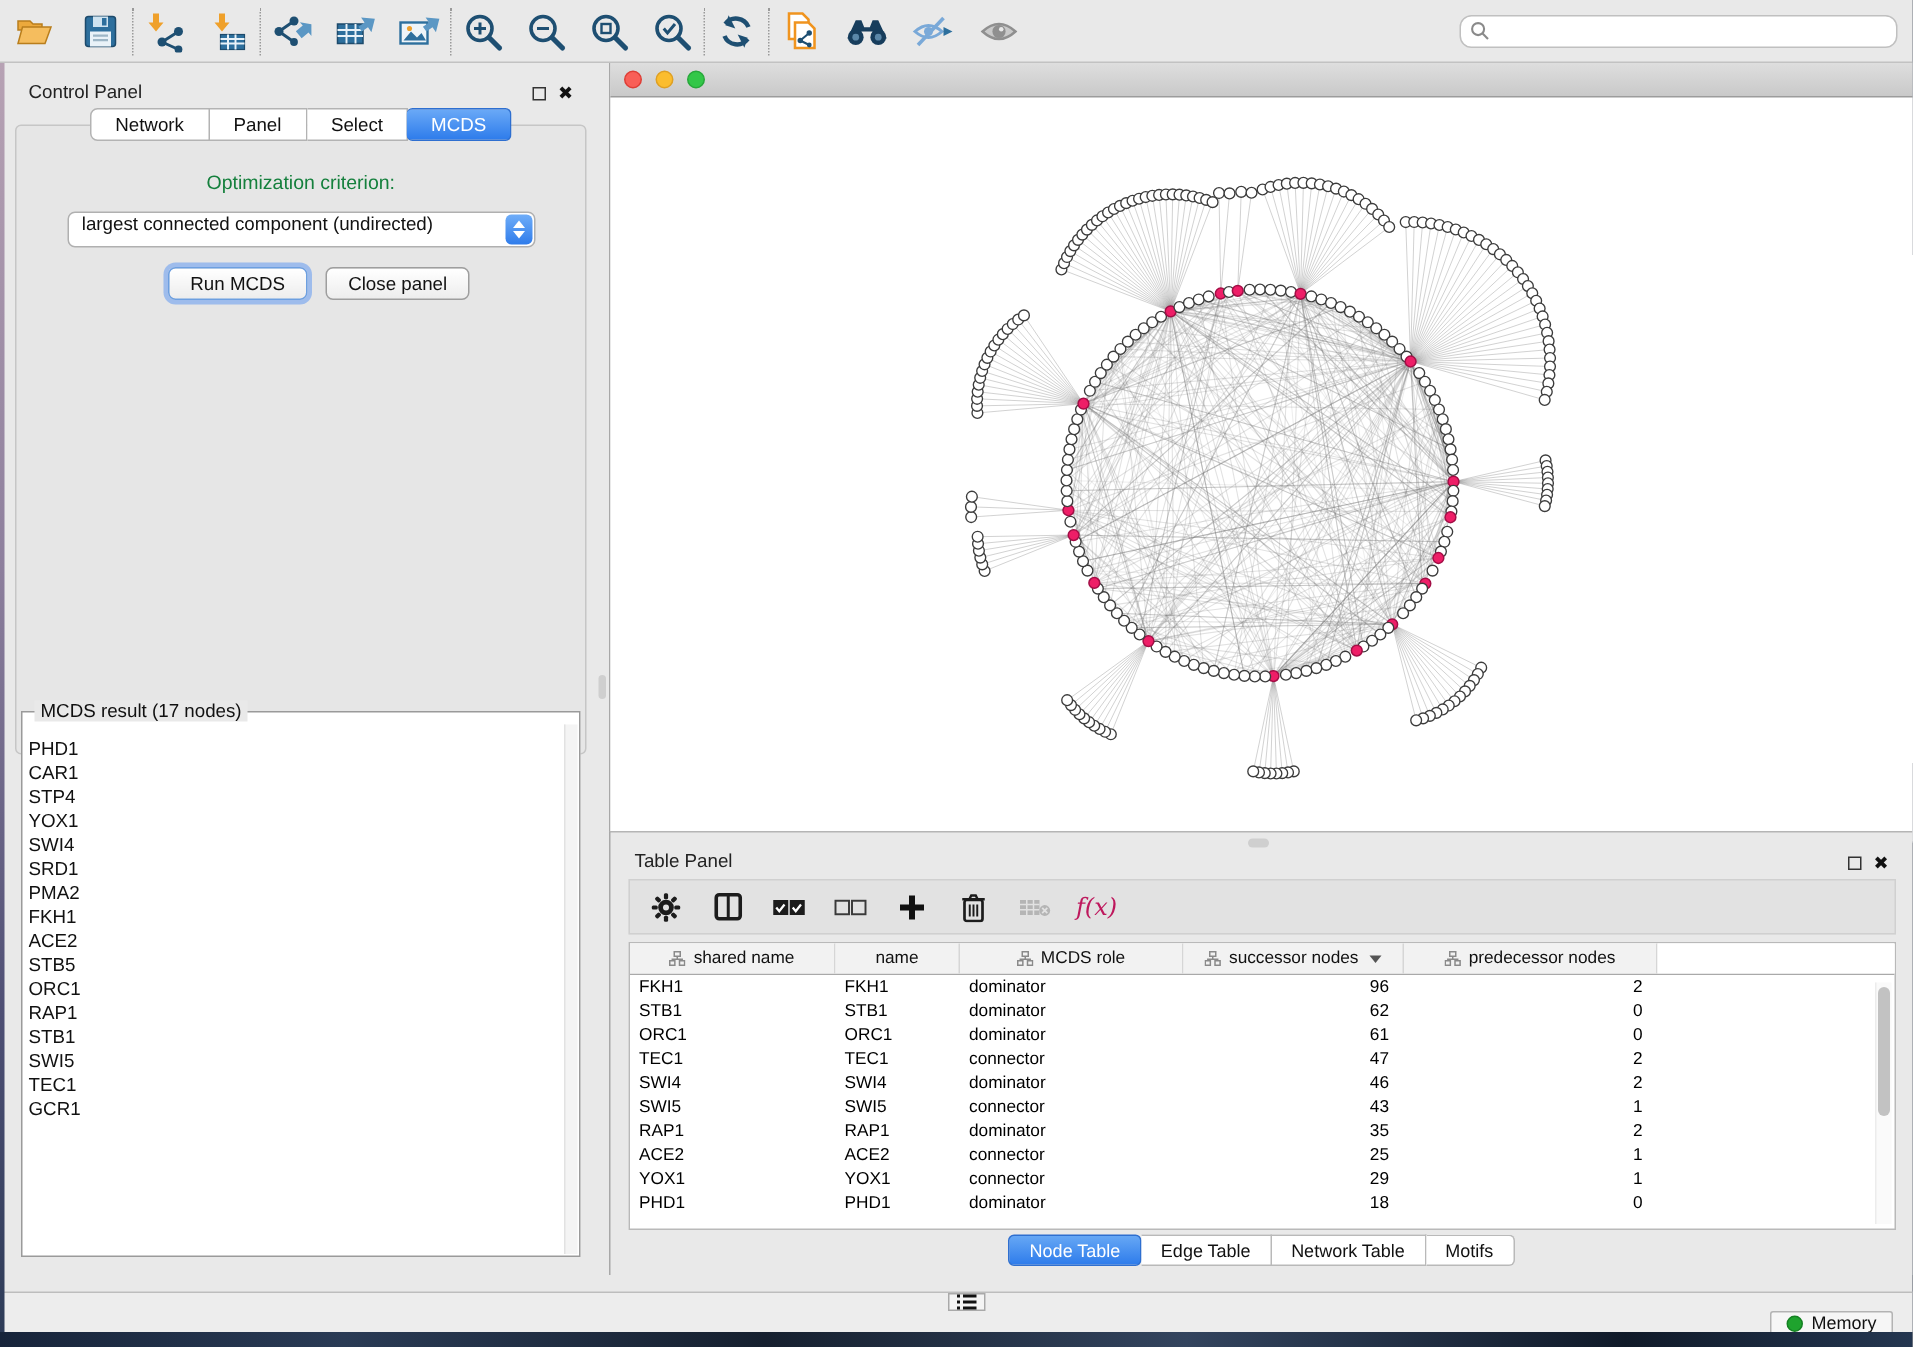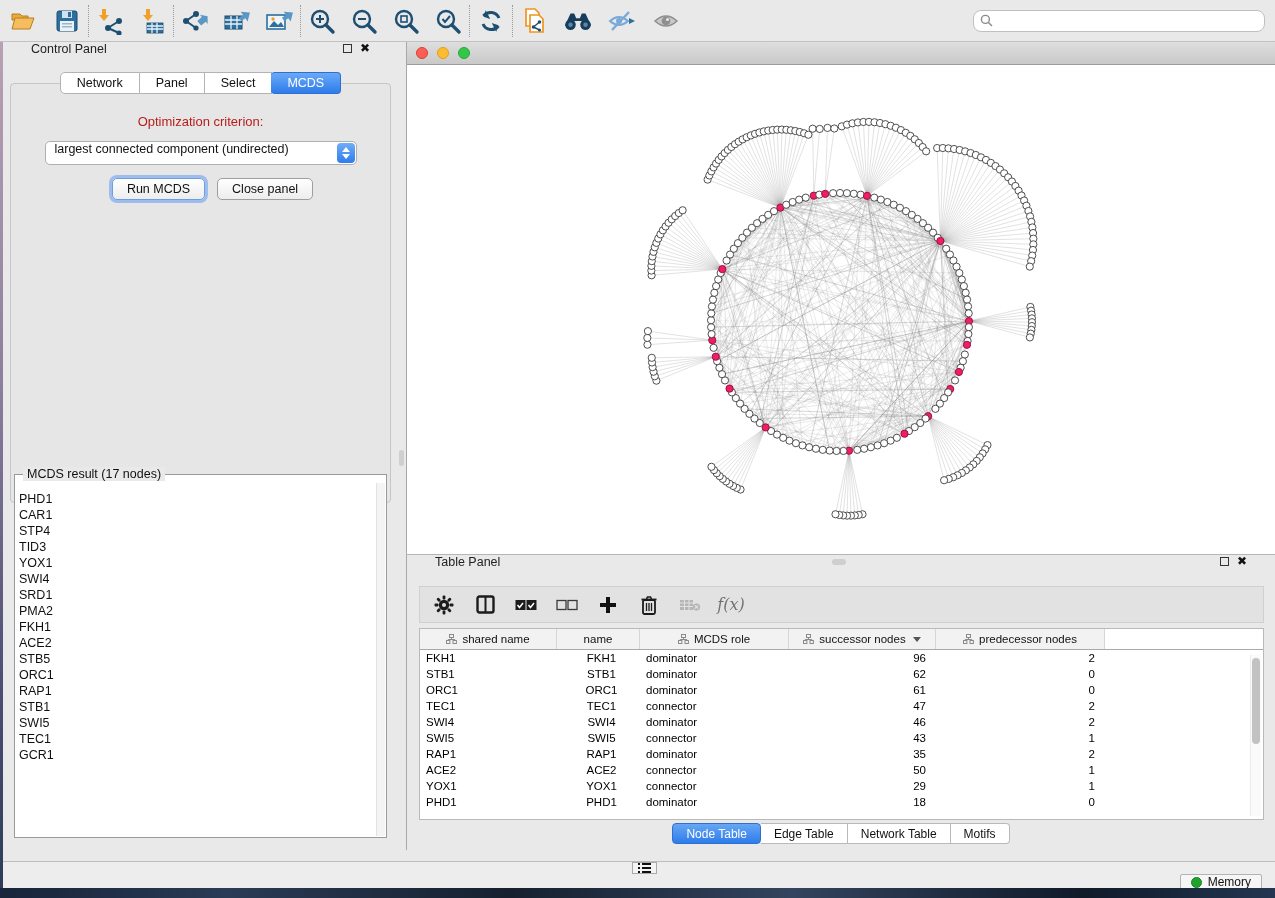--- a/index.html
+++ b/index.html
@@ -19,35 +19,35 @@
   .tb-sep { width:1px; height:32px; border-left:1px dotted #9a9a9a; margin:0 6px; flex:0 0 auto; }
   .sp14 { width:14px; flex:0 0 auto; } .sp12 { width:12px; flex:0 0 auto; }
   .search-wrap { margin-left:auto; margin-right:10px; }
   .search-box { width:292px; height:22px; background:#fff; border:1px solid #c0c0c0; border-radius:8px;
     display:flex; align-items:center; padding:0 6px; color:#888; }
   .search-box svg { margin-right:4px; }
   .search-input { border:none; outline:none; flex:1; font-size:12px; background:transparent; }
 
   
   .control-panel { position:absolute; left:3px; top:42px; width:395px; height:820px; background:#e9e9e9; }
-  .panel-title-row { height:26px; display:flex; align-items:flex-start; padding:0 28px; }
+  .panel-title-row { height:26px; display:flex; align-items:flex-end; padding:0 16px; }
   .panel-title { font-size:12.5px; color:#222; }
   .panel-win-btns { margin-left:auto; display:flex; align-items:center; gap:8px; }
   .float-icon { width:9px; height:9px; border:1.5px solid #333; display:inline-block; }
   .close-icon { font-size:12px; font-weight:bold; color:#111; line-height:1; }
   .cp-tabs { position:absolute; left:0; top:30px; width:100%; display:flex; justify-content:center; z-index:3; }
   .cp-tab { height:22px; padding:0 16px; background:#fff; border:1px solid #b3b3b3; border-left:none;
     font-size:12.5px; display:flex; align-items:center; color:#111; }
   .cp-tab:first-child { border-left:1px solid #b3b3b3; border-radius:5px 0 0 5px; }
   .cp-tab.active { background:linear-gradient(180deg,#6aa9f7,#2e7ceb); color:#fff; border-color:#2e6fd0;
     border-radius:4px; margin-left:-1px; }
   .cp-tab:last-child { border-radius:4px; }
   .cp-options { position:absolute; left:7px; top:41px; width:381px; height:420px; background:#e6e6e6;
     border:1px solid #c6c6c6; border-radius:4px; }
-  .opt-label { text-align:center; margin-top:30px; font-size:13px; color:#b91c1c; }
+  .opt-label { text-align:center; margin-top:30px; font-size:13px; color:#15803d; }
   .dropdown { position:relative; margin:12px auto 0; width:312px; height:24px; background:#fff;
     border:1px solid #b0b0b0; border-radius:5px; display:flex; font-size:12.5px; color:#111;
     padding-left:9px; }
   .dd-stepper { position:absolute; right:1px; top:1px; width:18px; height:20px; border-radius:4px;
     background:linear-gradient(180deg,#6fadf8,#2f7ceb); display:flex; flex-direction:column;
     align-items:center; justify-content:center; gap:2px; }
   .dd-up { width:0; height:0; border-left:4px solid transparent; border-right:4px solid transparent; border-bottom:5px solid #fff; }
   .dd-down { width:0; height:0; border-left:4px solid transparent; border-right:4px solid transparent; border-top:5px solid #fff; }
   .btn-row { display:flex; justify-content:center; gap:12px; margin-top:13px; }
   .btn { height:22px; padding:0 14px; font-size:12.5px; color:#111; background:linear-gradient(180deg,#ffffff,#ededed);
@@ -77,27 +77,27 @@
   .tl.green { background:#33c748; border:1px solid #27a83a; }
   .net-title { position:absolute; left:0; right:0; text-align:center; font-size:12.5px; color:#222; }
   .net-canvas { width:869px; height:496px; background:#fff; }
 
   
   .table-panel { position:absolute; left:406px; top:554px; width:869px; height:296px; background:#e9e9e9;
     border-left:1px solid #a8a8a8; border-top:1px solid #b5b5b5; }
   .tp-toolbar { position:absolute; left:12px; top:31px; width:845px; height:37px; background:#e2e2e2;
     border:1px solid #d0d0d0; display:flex; align-items:center; padding-left:12px; gap:17px; }
   .tp-ic { display:flex; align-items:center; justify-content:center; width:24px; height:24px; }
-  .fx { font-family:"DejaVu Serif","Liberation Serif",serif; font-style:italic; font-size:16px; color:#737373; }
+  .fx { font-family:"DejaVu Serif","Liberation Serif",serif; font-style:italic; font-size:16px; color:#be185d; }
   .tbl { position:absolute; left:12px; top:73px; width:845px; height:192px; background:#fff; border:1px solid #b9b9b9; }
   .tbl-head { display:flex; height:21px; border-bottom:1px solid #a9a9a9; background:#fff; font-size:11.5px; color:#111; }
   .th { display:flex; align-items:center; justify-content:center; gap:5px; background:#f2f2f2;
     border-right:1px solid #d6d6d6; height:100%; }
   .th.filler { background:#fff; border-right:none; flex:1; }
-  .c1{width:137px;} .c2{width:83px;text-align:center;} .c3{width:149px;} .c4{width:147px;} .c5{width:169px;}
+  .c1{width:137px;} .c2{width:83px;} .c3{width:149px;} .c4{width:147px;} .c5{width:169px;}
   .sort-caret { width:0; height:0; border-left:4px solid transparent; border-right:4px solid transparent;
     border-top:5px solid #555; margin-left:2px; }
   .tbl-body { font-size:11.5px; color:#000; }
   .tr { display:flex; height:16px; align-items:center; }
   .td { padding-left:6px; overflow:hidden; white-space:nowrap; }
   .td.num { text-align:right; padding-right:10px; padding-left:0; }
   .tbl-scroll { position:absolute; right:2px; top:26px; width:11px; bottom:3px; background:#fafafa; border-left:1px solid #ececec; }
   .tbl-thumb { position:absolute; left:1px; top:3px; width:8px; height:86px; background:#c2c2c2; border-radius:4px; }
   .tp-tabs { position:absolute; left:0; right:0; top:268px; display:flex; justify-content:center; }
   .tp-tab { height:21px; padding:0 13px; background:#fff; border:1px solid #b9b9b9; border-left:none;
@@ -306,21 +306,20 @@
         <div class="btn focus">Run MCDS</div>
         <div class="btn">Close panel</div>
       </div>
     </div>
     <div class="mcds-group">
       <div class="mcds-box">
         <div class="mcds-list" id="mcds-list">
             <div>PHD1</div>
             <div>CAR1</div>
             <div>STP4</div>
-            <div>TID3</div>
             <div>YOX1</div>
             <div>SWI4</div>
             <div>SRD1</div>
             <div>PMA2</div>
             <div>FKH1</div>
             <div>ACE2</div>
             <div>STB5</div>
             <div>ORC1</div>
             <div>RAP1</div>
             <div>STB1</div>
@@ -1389,21 +1388,21 @@
             <div class="td c1">RAP1</div>
             <div class="td c2">RAP1</div>
             <div class="td c3">dominator</div>
             <div class="td c4 num">35</div>
             <div class="td c5 num">2</div>
           </div>
           <div class="tr">
             <div class="td c1">ACE2</div>
             <div class="td c2">ACE2</div>
             <div class="td c3">connector</div>
-            <div class="td c4 num">50</div>
+            <div class="td c4 num">25</div>
             <div class="td c5 num">1</div>
           </div>
           <div class="tr">
             <div class="td c1">YOX1</div>
             <div class="td c2">YOX1</div>
             <div class="td c3">connector</div>
             <div class="td c4 num">29</div>
             <div class="td c5 num">1</div>
           </div>
           <div class="tr">

